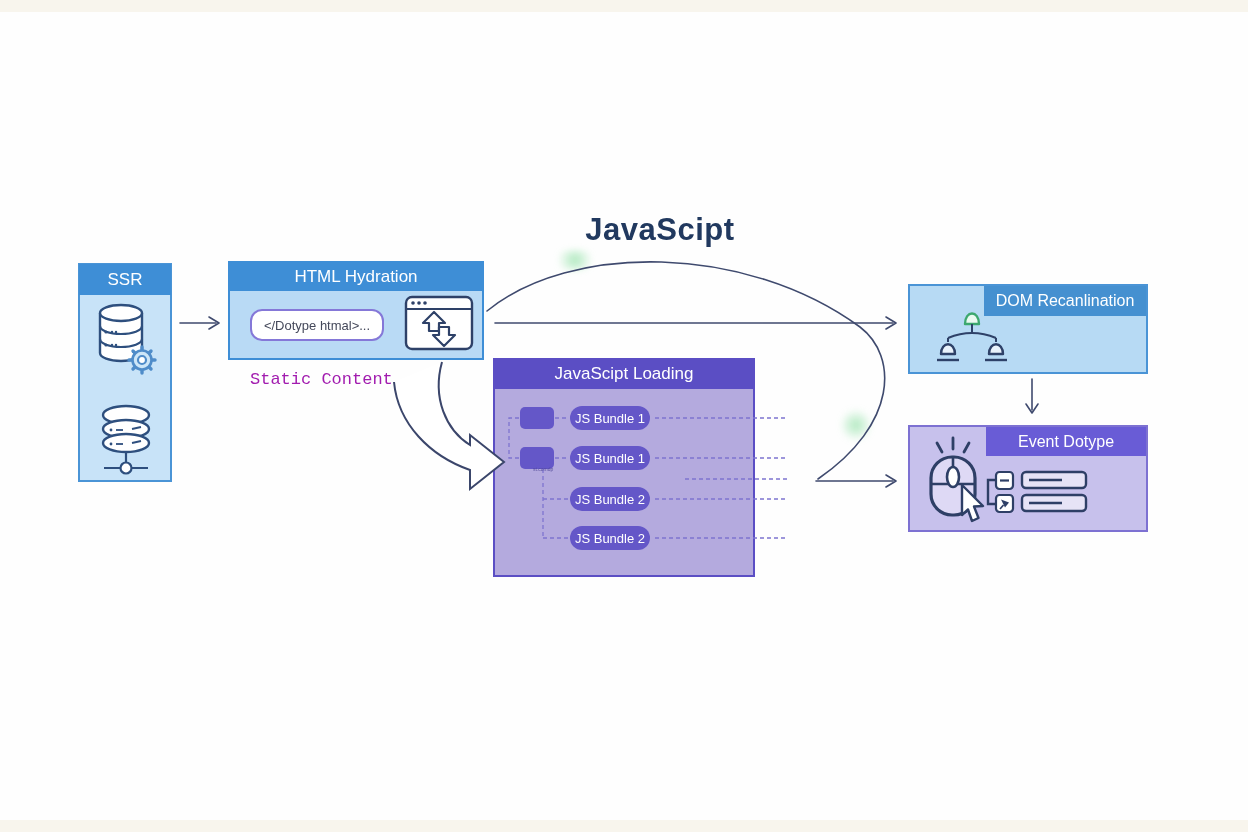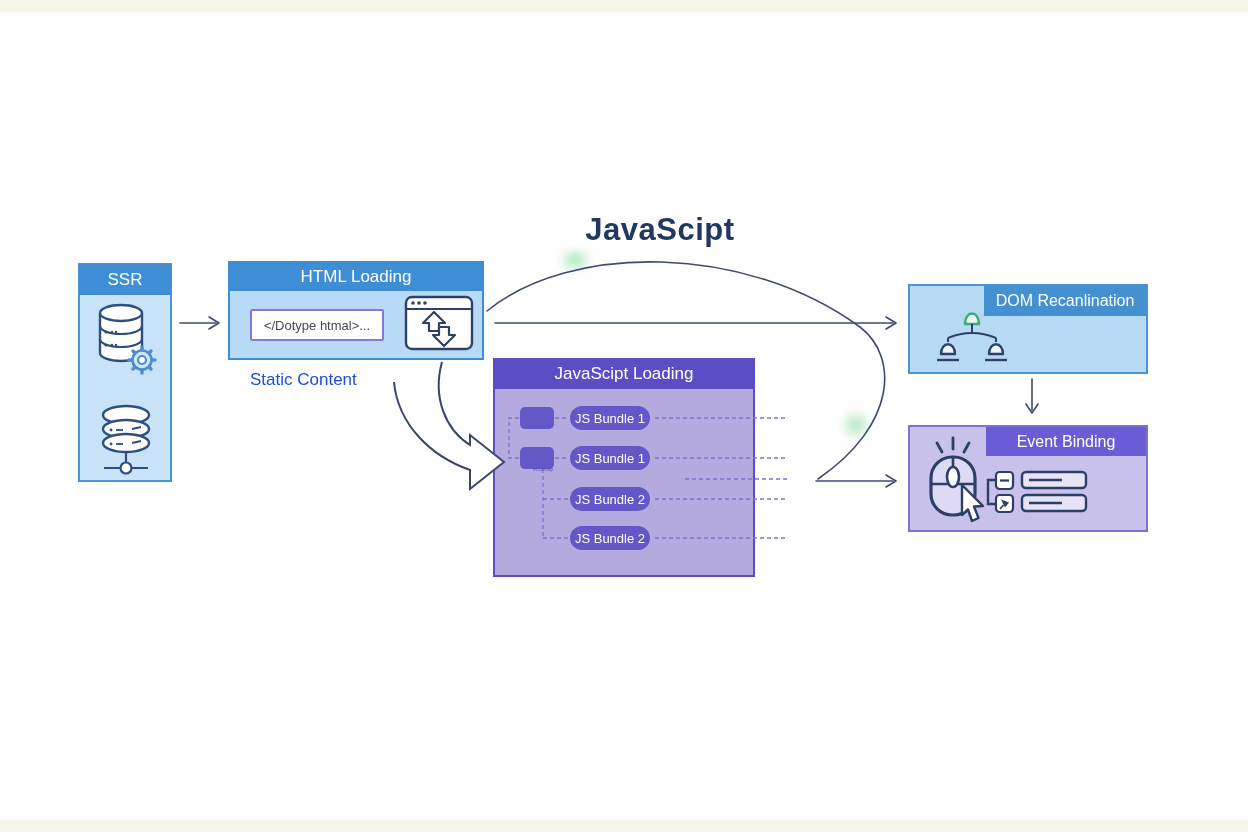--- a/index.html
+++ b/index.html
@@ -21,24 +21,24 @@
 
   
   .ssr-box{left:78px;top:263px;width:94px;height:219px;background:#c8e3f8;border:2px solid #4a94d6;}
   .ssr-hdr{height:31px;line-height:31px;font-size:17px;background:#3e8ed6;margin:-1px;}
 
   
   .html-box{left:228px;top:261px;width:256px;height:99px;background:#b9daf5;border:2px solid #3e8ed6;}
   .html-hdr{height:29px;line-height:29px;font-size:17px;background:#3e8ed6;margin:-1px;}
   .code-chip{
     position:absolute;left:20px;top:46px;width:130px;height:28px;background:#ffffff;
-    border:2px solid #8578d8;border-radius:2px;font-size:13px;color:#44485a;
+    border:2px solid #8578d8;border-radius:12px;font-size:13px;color:#44485a;
     display:flex;align-items:center;justify-content:center;white-space:nowrap;
   }
-  .static-caption{position:absolute;left:250px;top:370px;font-size:17px;color:#1d4ed8;z-index:3;}
+  .static-caption{position:absolute;left:250px;top:370px;font-size:17px;color:#a21caf;z-index:3;font-family:Liberation Mono, monospace;}
 
   
   .js-box{left:493px;top:358px;width:262px;height:219px;background:#b4aade;border:2px solid #5b4ec4;}
   .js-hdr{height:30px;line-height:30px;font-size:17px;background:#5b4ec4;margin:-1px;}
   .bundle{
     position:absolute;left:75px;width:80px;height:24px;background:#6457c8;border-radius:12px;
     color:#fff;font-size:13px;display:flex;align-items:center;justify-content:center;white-space:nowrap;
   }
   .js-square{position:absolute;left:25px;width:34px;height:22px;background:#6457c8;border-radius:5px;}
   .tiny-note{position:absolute;left:38px;top:106px;font-size:5px;color:#4a4292;opacity:.85;}
@@ -97,21 +97,21 @@
         <line x1="20" y1="41" x2="27" y2="41" stroke="#2e4f7e" stroke-width="1.8"></line>
       <line x1="36" y1="26" x2="45" y2="24" stroke="#2e4f7e" stroke-width="1.8"></line>
       <line x1="36" y1="40" x2="45" y2="38" stroke="#2e4f7e" stroke-width="1.8"></line>
       <line x1="30" y1="49" x2="30" y2="60" stroke="#2e4f7e" stroke-width="2.2"></line>
       <line x1="8" y1="65" x2="52" y2="65" stroke="#2e4f7e" stroke-width="2.2"></line>
       <circle cx="30" cy="65" r="5.5" fill="#ffffff" stroke="#2e4f7e" stroke-width="2.2"></circle>
     </svg>
   </div>
 
   <div class="node html-box">
-    <div class="hdr html-hdr">HTML Loading</div>
+    <div class="hdr html-hdr">HTML Hydration</div>
     <div class="code-chip">&lt;/Dotype htmal&gt;...</div>
     <svg class="icon-abs" style="left:174px;top:32px" width="70" height="56" viewBox="0 0 70 56">
       <rect x="2" y="2" width="66" height="52" rx="6" fill="#ffffff" stroke="#2e4168" stroke-width="2.4"></rect>
       <line x1="2" y1="14" x2="68" y2="14" stroke="#2e4168" stroke-width="2"></line>
       <circle cx="9" cy="8" r="1.8" fill="#2e4168"></circle>
         <circle cx="15" cy="8" r="1.8" fill="#2e4168"></circle>
         <circle cx="21" cy="8" r="1.8" fill="#2e4168"></circle>
       <path d="M30 17 L41 28 H35 V36 H25 V28 H19 Z" fill="#ffffff" stroke="#2e4168" stroke-width="2.2" stroke-linejoin="round"></path>
       <path d="M40 51 L29 40 H35 V32 H45 V40 H51 Z" fill="#ffffff" stroke="#2e4168" stroke-width="2.2" stroke-linejoin="round"></path>
     </svg>
@@ -153,21 +153,21 @@
       <line x1="24" y1="44" x2="24" y2="48" stroke="#2e4168" stroke-width="2"></line>
       <line x1="72" y1="44" x2="72" y2="48" stroke="#2e4168" stroke-width="2"></line>
       <path d="M17 60 C17 47 31 47 31 60 Z" fill="#e9f2fb" stroke="#2e4168" stroke-width="2.4" stroke-linejoin="round"></path>
       <path d="M65 60 C65 47 79 47 79 60 Z" fill="#e9f2fb" stroke="#2e4168" stroke-width="2.4" stroke-linejoin="round"></path>
       <line x1="13" y1="66" x2="35" y2="66" stroke="#2e4168" stroke-width="2.4"></line>
       <line x1="61" y1="66" x2="83" y2="66" stroke="#2e4168" stroke-width="2.4"></line>
     </svg>
   </div>
 
   <div class="node event-box">
-    <div class="hdr event-hdr">Event Binding</div>
+    <div class="hdr event-hdr">Event Dotype</div>
     <svg class="icon-abs" style="left:0;top:0" width="240" height="107" viewBox="0 0 240 107">
       <g>
         <g stroke="#2e3f66" stroke-width="2.8" stroke-linecap="round">
           <line x1="27" y1="16" x2="32" y2="25"></line>
             <line x1="43" y1="11" x2="43" y2="22"></line>
             <line x1="59" y1="16" x2="54" y2="25"></line>
         </g>
         <rect x="21" y="30" width="44" height="58" rx="21" fill="#ded9f5" stroke="#2e3f66" stroke-width="3.2"></rect>
         <line x1="21" y1="57" x2="65" y2="57" stroke="#2e3f66" stroke-width="2.6"></line>
         <line x1="43" y1="30" x2="43" y2="42" stroke="#2e3f66" stroke-width="2.6"></line>

